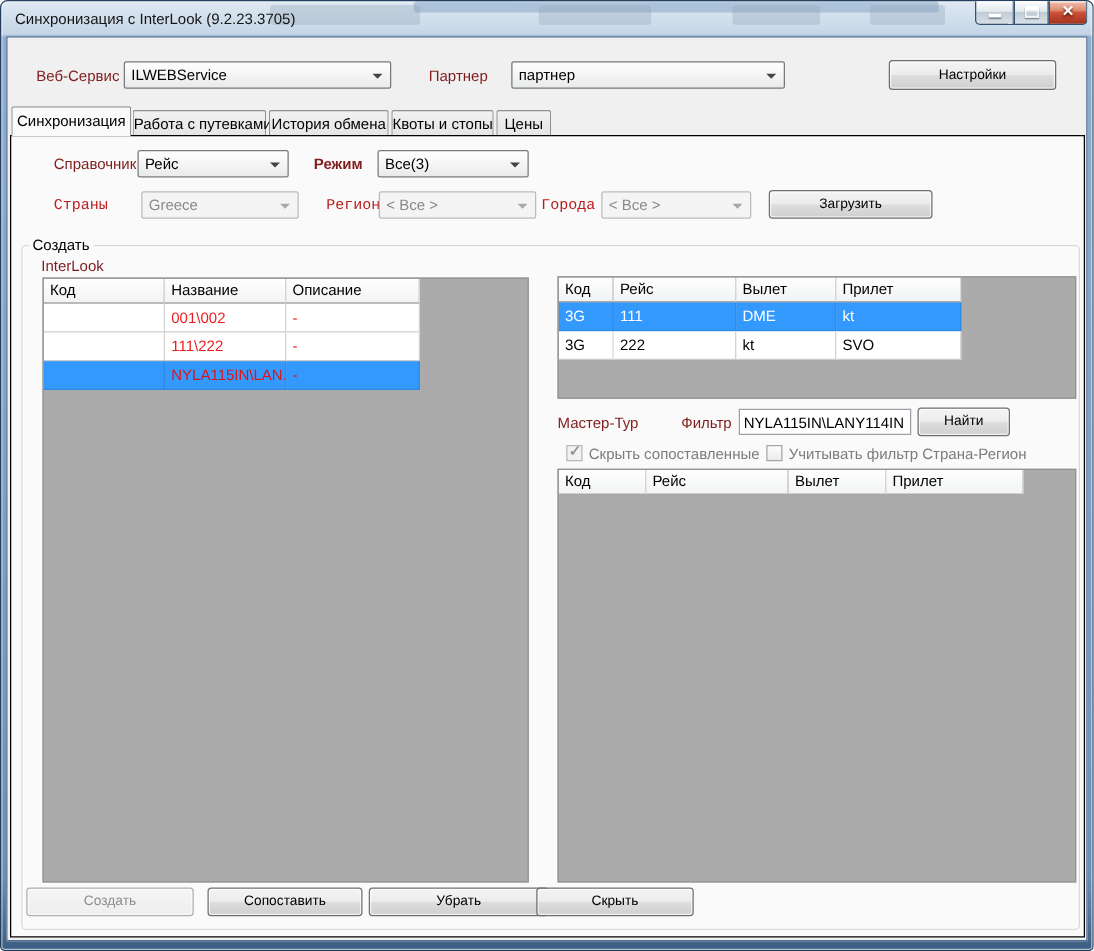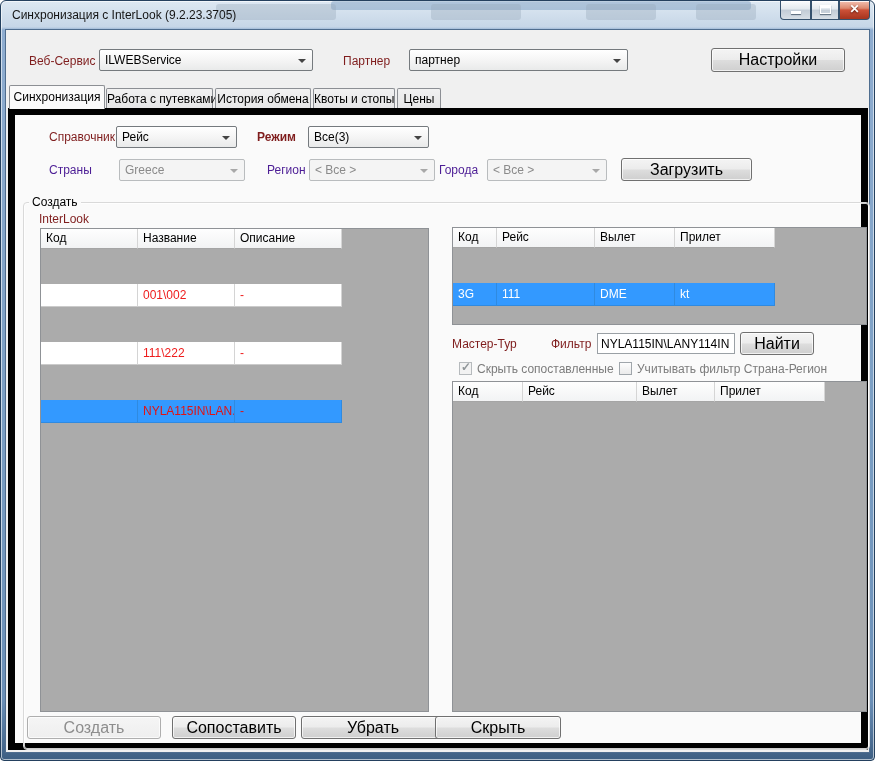--- a/index.html
+++ b/index.html
@@ -22,52 +22,52 @@
   .wbtn.close { left:838px; width:31px; border-radius:0 0 4px 0;
     background:linear-gradient(180deg,#f3c1b2,#dd8a70 40%,#cc5138 50%,#a93620 95%); }
   .g-min { position:absolute; left:10px; bottom:5px; width:10px; height:3px; background:#fff; box-shadow:0 1px 1px rgba(40,60,80,.7); }
   .g-max { position:absolute; left:8px; top:4px; width:11px; height:9px; border:1px solid #fff; border-top-width:3px; box-shadow:0 1px 1px rgba(40,60,80,.6); }
   .close-glyph { display:block; text-align:center; color:#fff; font-size:12px; font-weight:bold; line-height:17px; text-shadow:0 1px 2px rgba(60,10,0,.8); }
 
   .client { position:absolute; left:4px; right:4px; top:28px; bottom:7px; background:#f0f0f0; border:1px solid #4f6d8f; }
 
   
   .label { position:absolute; font-size:12px; color:#7f1d1d; white-space:nowrap; }
-  .label.dis { color:#4c1d95; }
+  .label.dis { color:#b91c1c;font-family:Liberation Mono, monospace; }
   .combo { position:absolute; height:22px; border:1px solid #757a7e; border-radius:2px;
     background:linear-gradient(180deg,#ffffff,#f4f4f4 55%,#e9eaea); }
   .combo-text { position:absolute; left:5px; right:20px; top:3px; font-size:12px; color:#000; white-space:nowrap; overflow:hidden; }
   .combo-arrow { position:absolute; right:6px; top:9px; width:0; height:0;
     border-left:4px solid transparent; border-right:4px solid transparent; border-top:4px solid #444; }
   .combo.dis { border-color:#b9bcbe; background:#f4f4f4; }
   .combo.dis .combo-text { color:#8a8a8a; }
   .combo.dis .combo-arrow { border-top-color:#a8a8a8; }
 
   .btn { position:absolute; height:23px; border:1px solid #707070; border-radius:3px;
     background:linear-gradient(180deg,#f4f4f4,#ececec 48%,#dddddd 52%,#cfcfcf);
     box-shadow: inset 0 0 0 1px rgba(255,255,255,.7);
-    font-size:16px; color:#000; text-align:center; line-height:21px; cursor:default; }
+    font-size:11px; color:#000; text-align:center; line-height:21px; cursor:default; }
   .btn.dis { color:#8d8d8d; border-color:#aeaeae; background:linear-gradient(180deg,#f5f5f5,#eeeeee); }
 
   .tab { position:absolute; top:58px; height:32px; border:1px solid #8c8f94; border-bottom:none;
     border-radius:2px 2px 0 0; background:linear-gradient(180deg,#f1f1f1,#e6e6e7 60%,#d7d8da);
     font-size:12px; text-align:center; line-height:20px; z-index:2; white-space:nowrap; }
   .tab.active { top:55px; height:24px; background:#fafafa; line-height:23px; z-index:4; }
 
-  .panel { position:absolute; left:2px; top:78px; width:860px; height:642px; background:#fafafa; border:7px solid #000000; z-index:3; }
+  .panel { position:absolute; left:2px; top:78px; width:860px; height:642px; background:#fafafa; border:1px solid #000000; z-index:3; }
 
   .groupbox { position:absolute; left:8px; top:87px; width:847px; height:548px; border:1px solid #d9d9d9; border-radius:4px;
     box-shadow: inset 0 0 0 1px rgba(255,255,255,.8); }
   .gb-label { position:absolute; left:14px; top:80px; background:#fafafa; padding:0 3px; font-size:12px; z-index:5; }
 
   .grid { position:absolute; background:#ababab; border:1px solid #8f9296; overflow:hidden; }
   .g-header { display:flex; height:20px; }
   .hcell { background:linear-gradient(180deg,#fefefe,#f2f3f4); border-right:1px solid #d5d5d5; border-bottom:1px solid #a5a5a5;
     font-size:12px; padding-left:5px; line-height:19px; white-space:nowrap; overflow:hidden; flex:0 0 auto; }
-  .g-row { display:flex; height:23px;margin-top:35px; }
+  .g-row { display:flex; height:23px; }
   .cell { background:#fff; border-right:1px solid #d4d4d4; border-bottom:1px solid #cbcbcb;
     font-size:12px; padding-left:5px; line-height:22px; white-space:nowrap; overflow:hidden; flex:0 0 auto; }
   .red { color:#ee1c1c; }
   .row-sel-left .cell { background:#3399ff; border-right-color:#2f8ae0; border-bottom-color:#2f8ae0; }
   .row-sel-left .cell.red { color:#e11414; }
   .row-sel .cell { background:#3399ff; color:#fff; border-right-color:#2f8ae0; border-bottom-color:#2f8ae0; }
 
   .input { position:absolute; height:21px; border:1px solid #9aa0a5; background:#fff; font-size:12px; padding:0 3px; color:#000; }
 
   .checkbox { position:absolute; display:flex; align-items:center; gap:5px; height:15px; }

